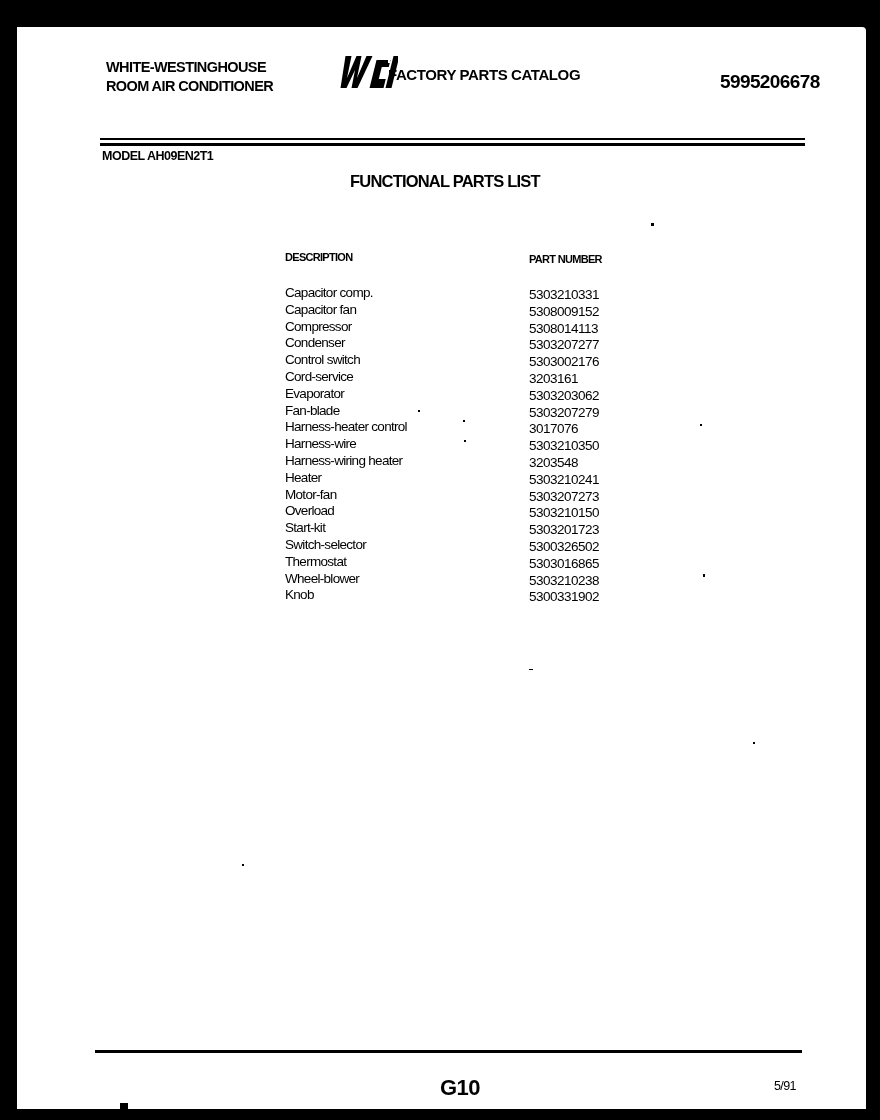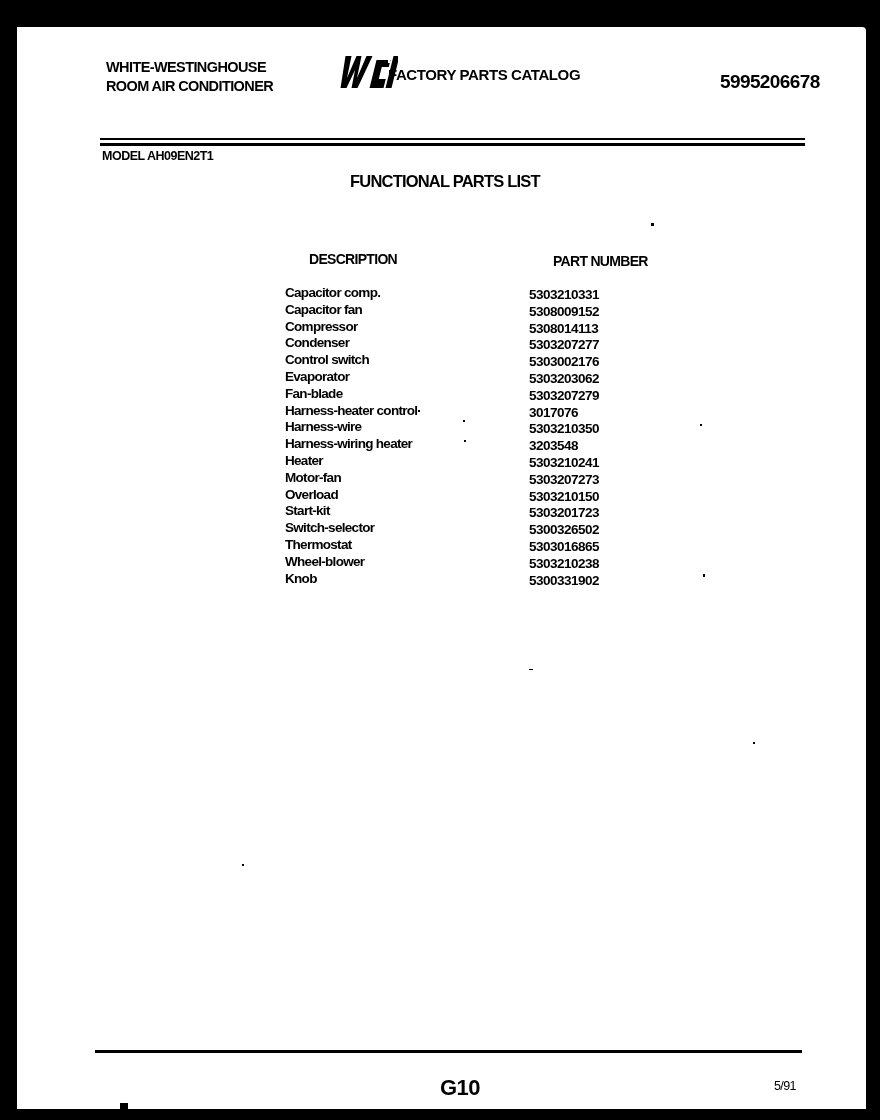--- a/index.html
+++ b/index.html
@@ -12,25 +12,25 @@
       background: #fff; border-top-right-radius: 4px;
     }
     .abs { position: absolute; white-space: nowrap; }
     .hdr-left { left: 106px; top: 58px; font-size: 14.5px; line-height: 18px; font-weight: 900; letter-spacing: -0.6px; transform: scaleY(1.05); }
     .logo { left: 336px; top: 54px; width: 62px; height: 36px; }
     .catalog { left: 388px; top: 66px; font-size: 15px; font-weight: bold; letter-spacing: -0.4px; }
     .catnum { left: 720px; top: 71px; font-size: 19px; font-weight: bold; letter-spacing: -0.6px; }
     .rule { position: absolute; background: #000; }
     .model { left: 102px; top: 149px; font-size: 12.5px; font-weight: 900; letter-spacing: -0.5px; }
     .title { left: 350px; top: 172px; font-size: 16.5px; font-weight: 900; letter-spacing: -0.8px; }
-    .col-h { font-size: 14px; font-weight: 900; letter-spacing: -0.7px; margin-left: 24px; }
+    .col-h { font-size: 11px; font-weight: 900; letter-spacing: -0.7px; }
     .desc-h { left: 285px; top: 251px; }
     .pn-h { left: 529px; top: 253px; }
     .parts { position: absolute; left: 285px; top: 285px; width: 340px; }
-    .row { position: relative; height: 16.8px; font-size: 13.5px; font-weight: bold; letter-spacing: -0.7px; }
+    .row { position: relative; height: 16.8px; font-size: 13.5px; font-weight: normal; letter-spacing: -0.7px; }
     .row .d { position: absolute; left: 0; top: 0; }
     .row .p { position: absolute; left: 244px; top: 2px; letter-spacing: -0.5px; }
     .footer-code { left: 440px; top: 1075px; font-size: 22px; font-weight: 900; letter-spacing: -0.5px; }
     .footer-date { left: 774px; top: 1079px; font-size: 12.5px; font-weight: normal; letter-spacing: -0.6px; }
     .speck { position: absolute; background: #000; }
   </style>
 </head>
 <body>
 
 <div class="sheet"></div>
@@ -78,20 +78,24 @@
       <span class="d">Compressor</span>
       <span class="p">5308014113</span>
     </div>
   <div class="row">
       <span class="d">Condenser</span>
       <span class="p">5303207277</span>
     </div>
   <div class="row">
       <span class="d">Control switch</span>
       <span class="p">5303002176</span>
+    </div>
+  <div class="row">
+      <span class="d">Cord-service</span>
+      <span class="p">3203161</span>
     </div>
   <div class="row">
       <span class="d">Evaporator</span>
       <span class="p">5303203062</span>
     </div>
   <div class="row">
       <span class="d">Fan-blade</span>
       <span class="p">5303207279</span>
     </div>
   <div class="row">

